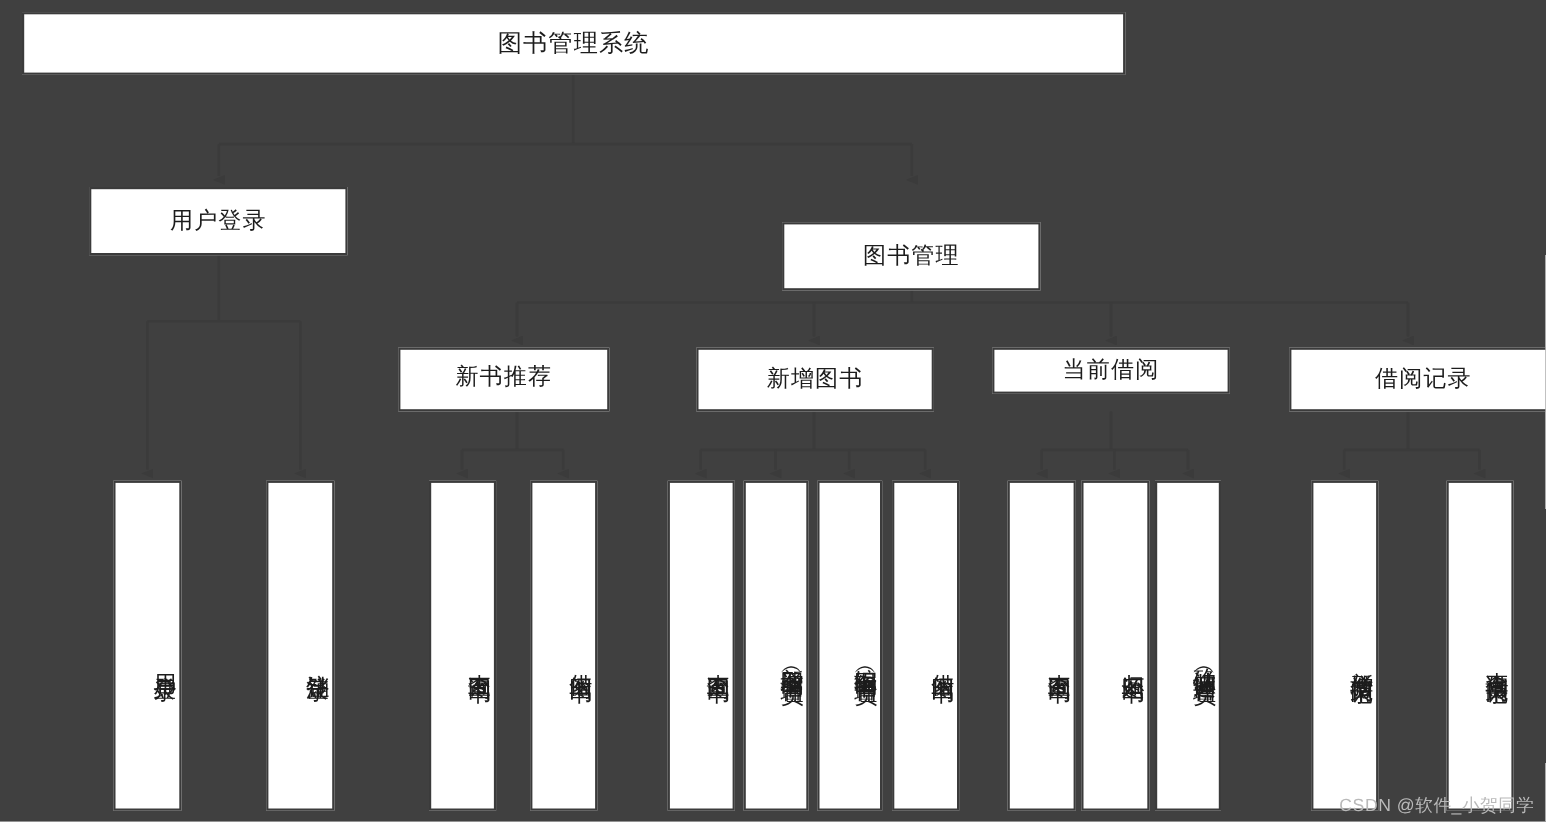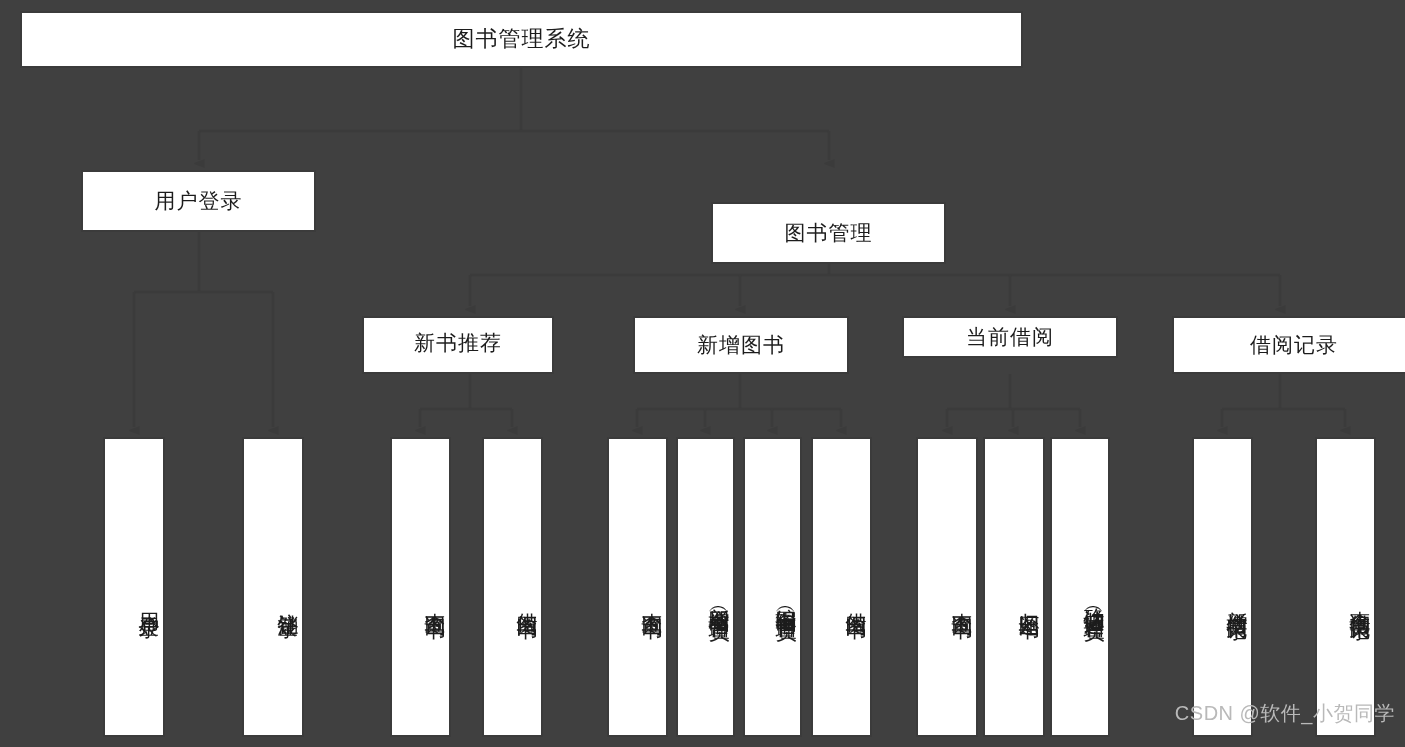--- a/index.html
+++ b/index.html
@@ -57,22 +57,22 @@
     white-space: nowrap;
   }
   .node.vert .vtext {
     writing-mode: vertical-rl;
     text-orientation: upright;
     display: block;
   }
   #watermark {
     position: absolute;
     right: 10px;
-    bottom: 20px;
-    font-size: 20px;
+    bottom: 4px;
+    font-size: 16px;
     color: #b9b9b9;
     letter-spacing: 0.5px;
     z-index: 5;
     white-space: nowrap;
   }
 </style>
 </head>
 <body>
 
 <div id="canvas">

